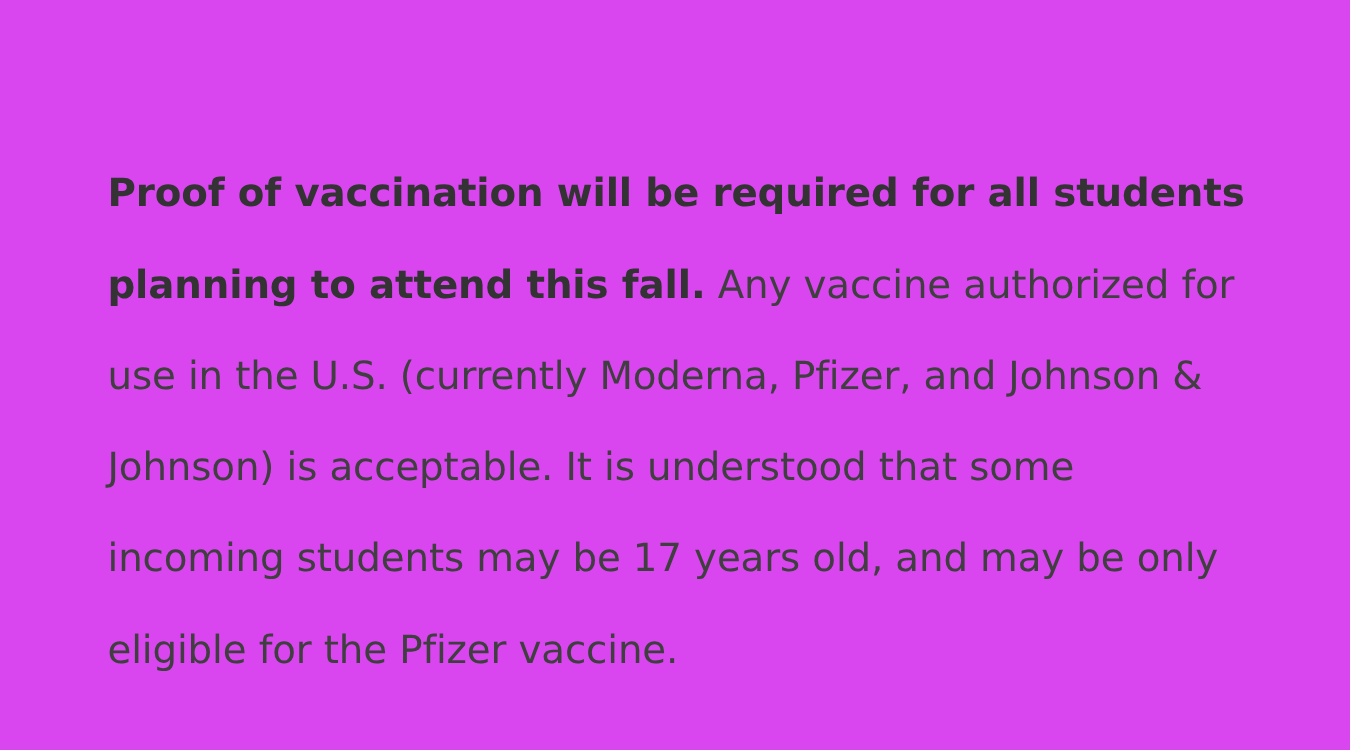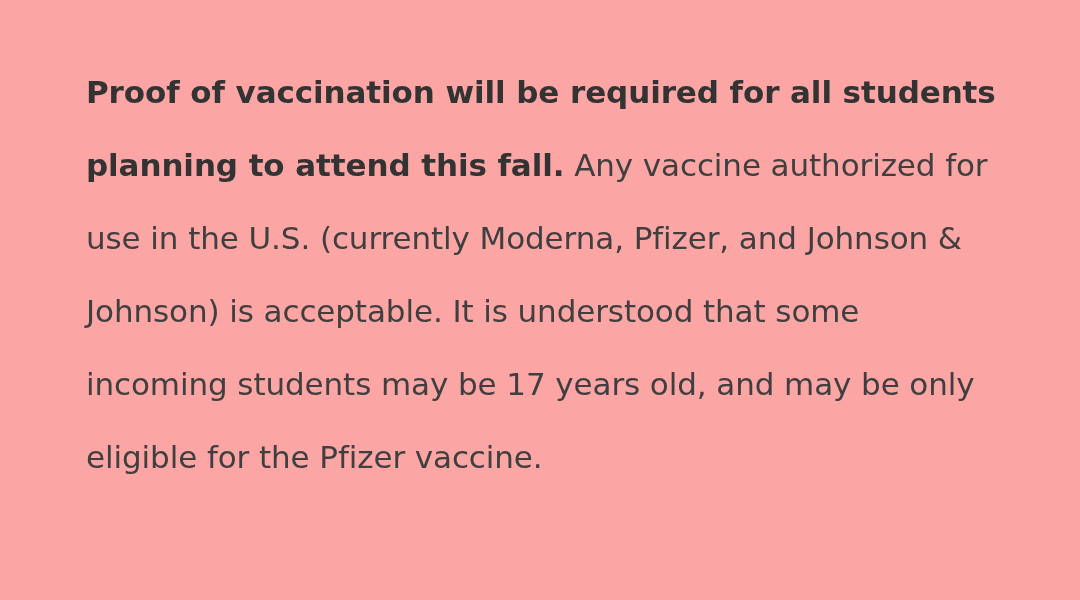--- a/index.html
+++ b/index.html
@@ -10,22 +10,22 @@
     width: 1080px;
     height: 600px;
     background: #ffffff;
     font-family: "DejaVu Sans", sans-serif;
     overflow: hidden;
   }
   .page {
     box-sizing: border-box;
     width: 1080px;
     height: 600px;
-    background: #fca5a5;
-    padding: 25px 80px 0 86px;
+    background: #d946ef;
+    padding: 88px 80px 0 86px;
   }
   .passage {
     font-size: 31px;
     line-height: 73px;
     color: #3e3e3e;
     letter-spacing: -0.1px;
     text-align: left;
     max-width: 915px;
   }
   .lead {

